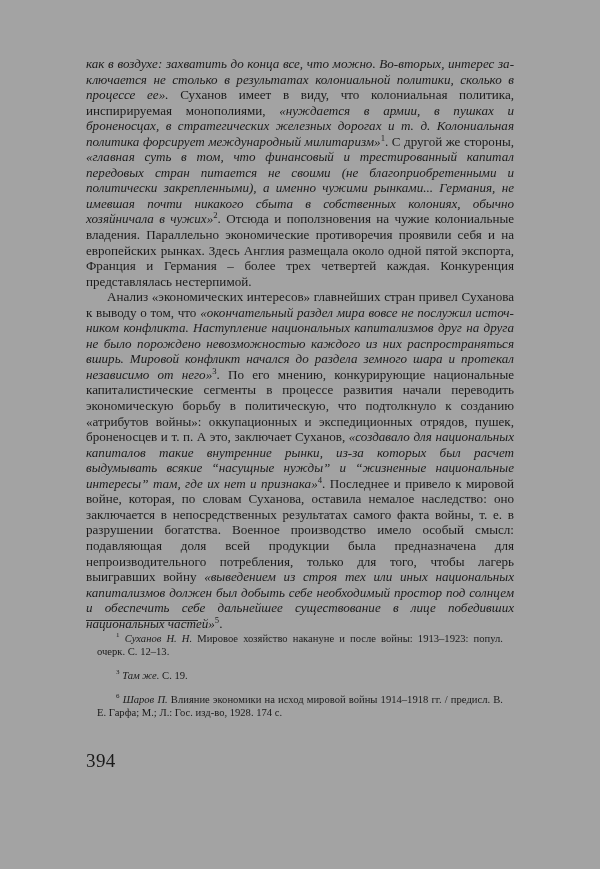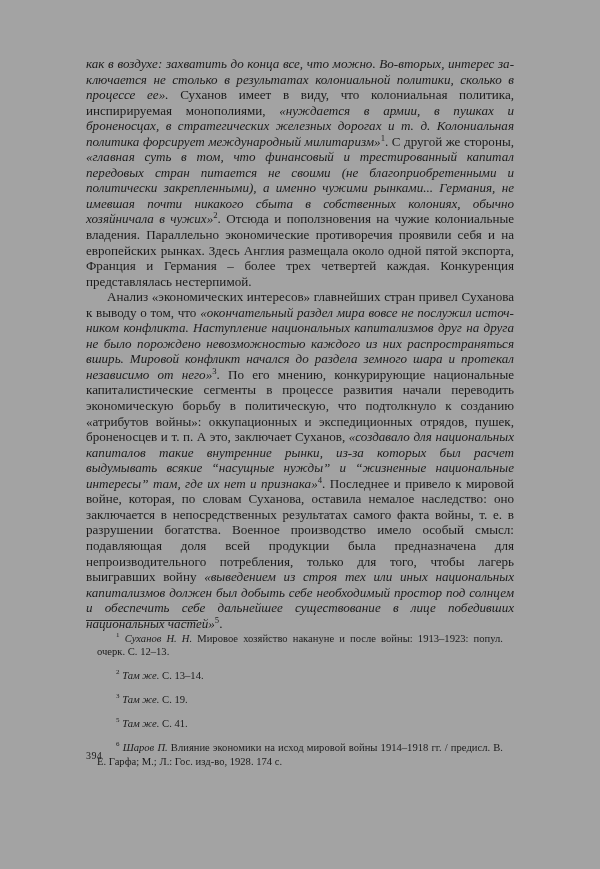--- a/index.html
+++ b/index.html
@@ -68,42 +68,40 @@
     text-align: justify;
   }
   .fn-list p {
     margin: 11px;
     text-indent: 19px;
   }
   .page-number {
     position: absolute;
     left: 86px;
     top: 750px;
-    font-size: 10px;
+    font-size: 19px;
     letter-spacing: 0.4px;
   }
 </style>
 </head>
 <body>
 
 <div class="page">
 
   <div class="content">
     <div class="body-text">
         <p><span class="it">как в воздухе: захватить до конца все, что можно. Во-вторых, интерес за­ключается не столько в результатах колониальной политики, сколько в про­цессе ее».</span><span> Суханов имеет в виду, что колониальная политика, инспирируемая монополиями, </span><span class="it">«нуждается в армии, в пушках и броненосцах, в стратегиче­ских железных дорогах и т. д. Колониальная политика форсирует междуна­родный милитаризм»</span><sup>1</sup><span>. С другой же стороны, </span><span class="it">«главная суть в том, что фи­нансовый и трестированный капитал передовых стран питается не своими (не благоприобретенными и политически закрепленными), а именно чужими рынками... Германия, не имевшая почти никакого сбыта в собственных коло­ниях, обычно хозяйничала в чужих»</span><sup>2</sup><span>. Отсюда и поползновения на чужие ко­лониальные владения. Параллельно экономические противоречия проявили себя и на европейских рынках. Здесь Англия размещала около одной пятой экспорта, Франция и Германия – более трех четвертей каждая. Конкуренция представлялась нестерпимой.</span></p>
         <p class="indent"><span>Анализ «экономических интересов» главнейших стран привел Суханова к выводу о том, что </span><span class="it">«окончательный раздел мира вовсе не послужил источ­ником конфликта. Наступление национальных капитализмов друг на друга не было порождено невозможностью каждого из них распространяться вширь. Мировой конфликт начался до раздела земного шара и протекал независимо от него»</span><sup>3</sup><span>. По его мнению, конкурирующие национальные капиталистические сегменты в процессе развития начали переводить экономическую борьбу в по­литическую, что подтолкнуло к созданию «атрибутов войны»: оккупацион­ных и экспедиционных отрядов, пушек, броненосцев и т. п. А это, заключает Суханов, </span><span class="it">«создавало для национальных капиталов такие внутренние рынки, из-за которых был расчет выдумывать всякие “насущные нужды” и “жизнен­ные национальные интересы” там, где их нет и признака»</span><sup>4</sup><span>. Последнее и приве­ло к мировой войне, которая, по словам Суханова, оставила немалое наследство: оно заключается в непосредственных результатах самого факта войны, т. е. в раз­рушении богатства. Военное производство имело особый смысл: подавляющая доля всей продукции была предназначена для непроизводительного потребле­ния, только для того, чтобы лагерь выигравших войну </span><span class="it">«выведением из строя тех или иных национальных капитализмов должен был добыть себе необхо­димый простор под солнцем и обеспечить себе дальнейшее существование в лице победивших национальных частей»</span><sup>5</sup><span>.</span></p>
       </div>
   </div>
 
   <div class="footnotes">
     <div class="fn-rule"></div>
     <div class="fn-list">
         <p><sup>1</sup><span> </span><span class="it">Суханов Н. Н.</span><span> Мировое хозяйство накануне и после войны: 1913–1923: попул. очерк. С. 12–13.</span></p>
-        <p><sup>2</sup><span> </span><span class="it">Там же.</span><span> С. 13–14.</span></p>
         <p><sup>3</sup><span> </span><span class="it">Там же.</span><span> С. 19.</span></p>
-        <p><sup>5</sup><span> </span><span class="it">Там же.</span><span> С. 41.</span></p>
         <p><sup>6</sup><span> </span><span class="it">Шаров П.</span><span> Влияние экономики на исход мировой войны 1914–1918 гг. / предисл. В. Е. Гарфа; М.; Л.: Гос. изд-во, 1928. 174 с.</span></p>
       </div>
   </div>
 
   <div class="page-number">394</div>
 
 </div>
 
 </body></html>

